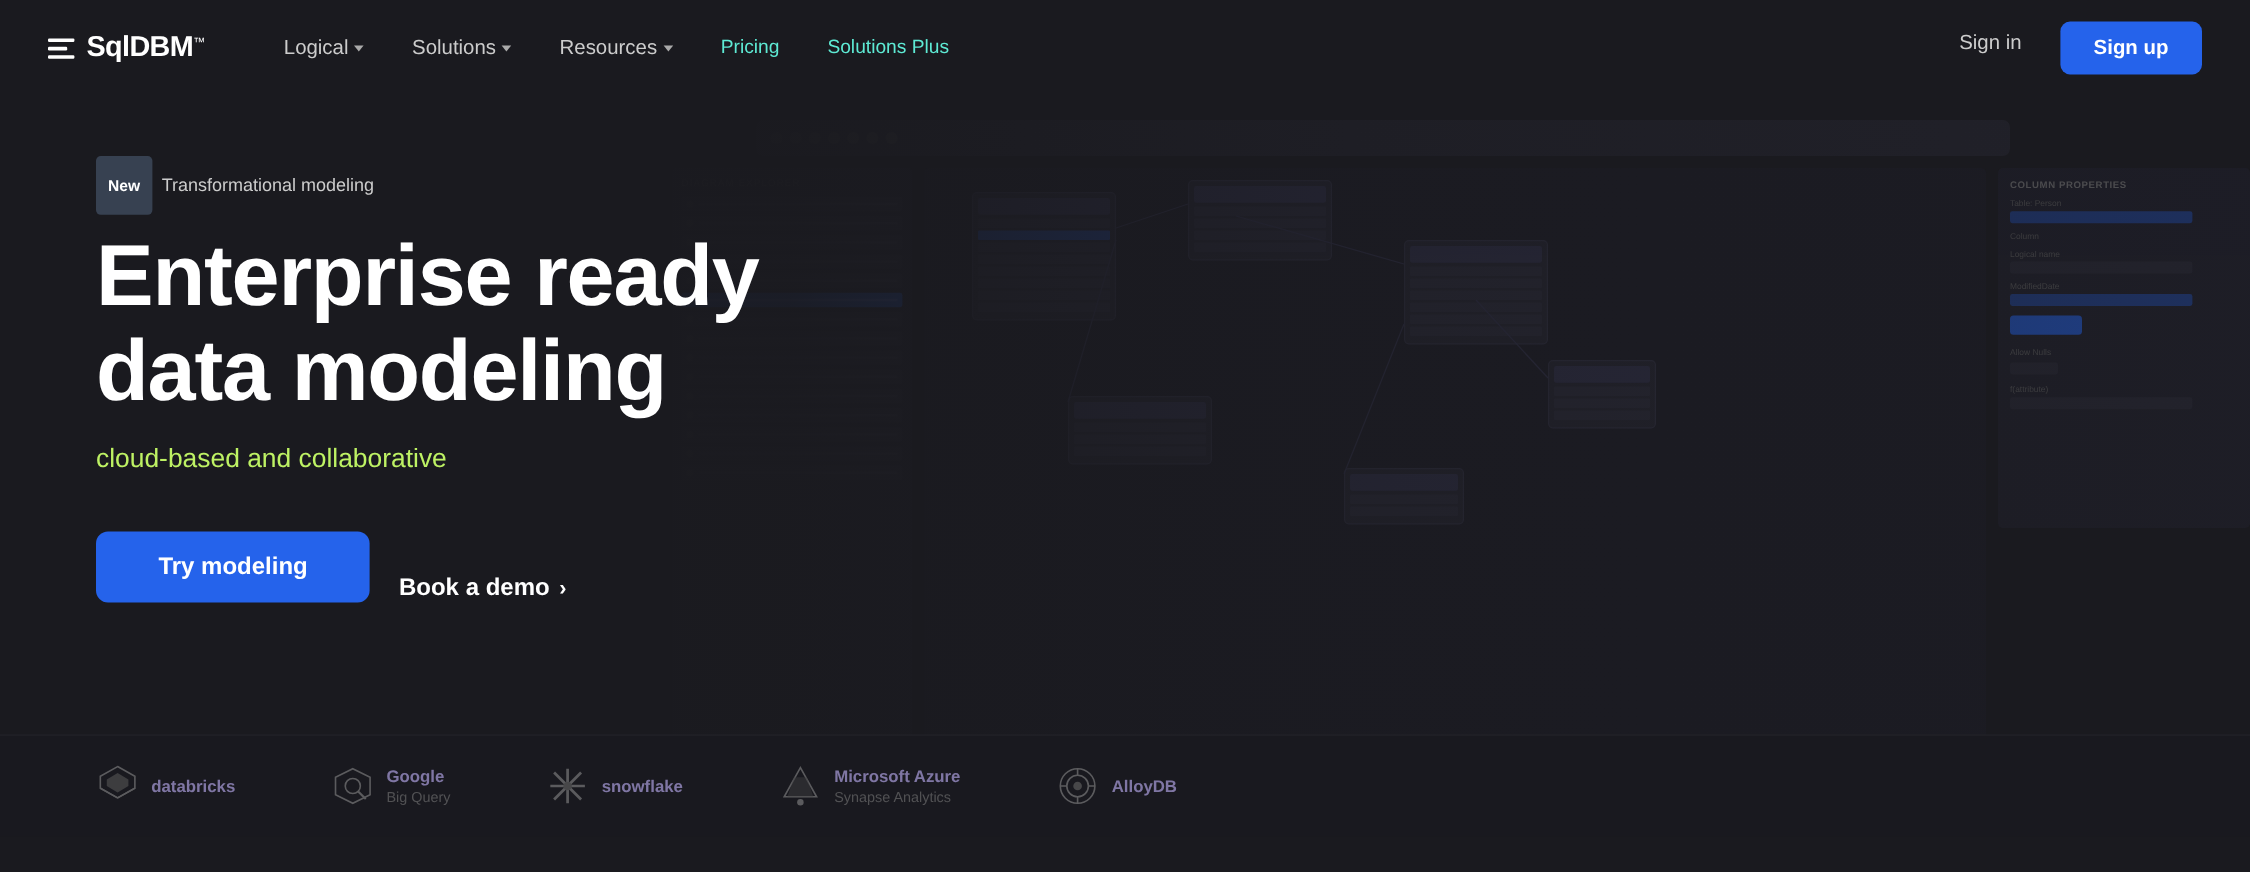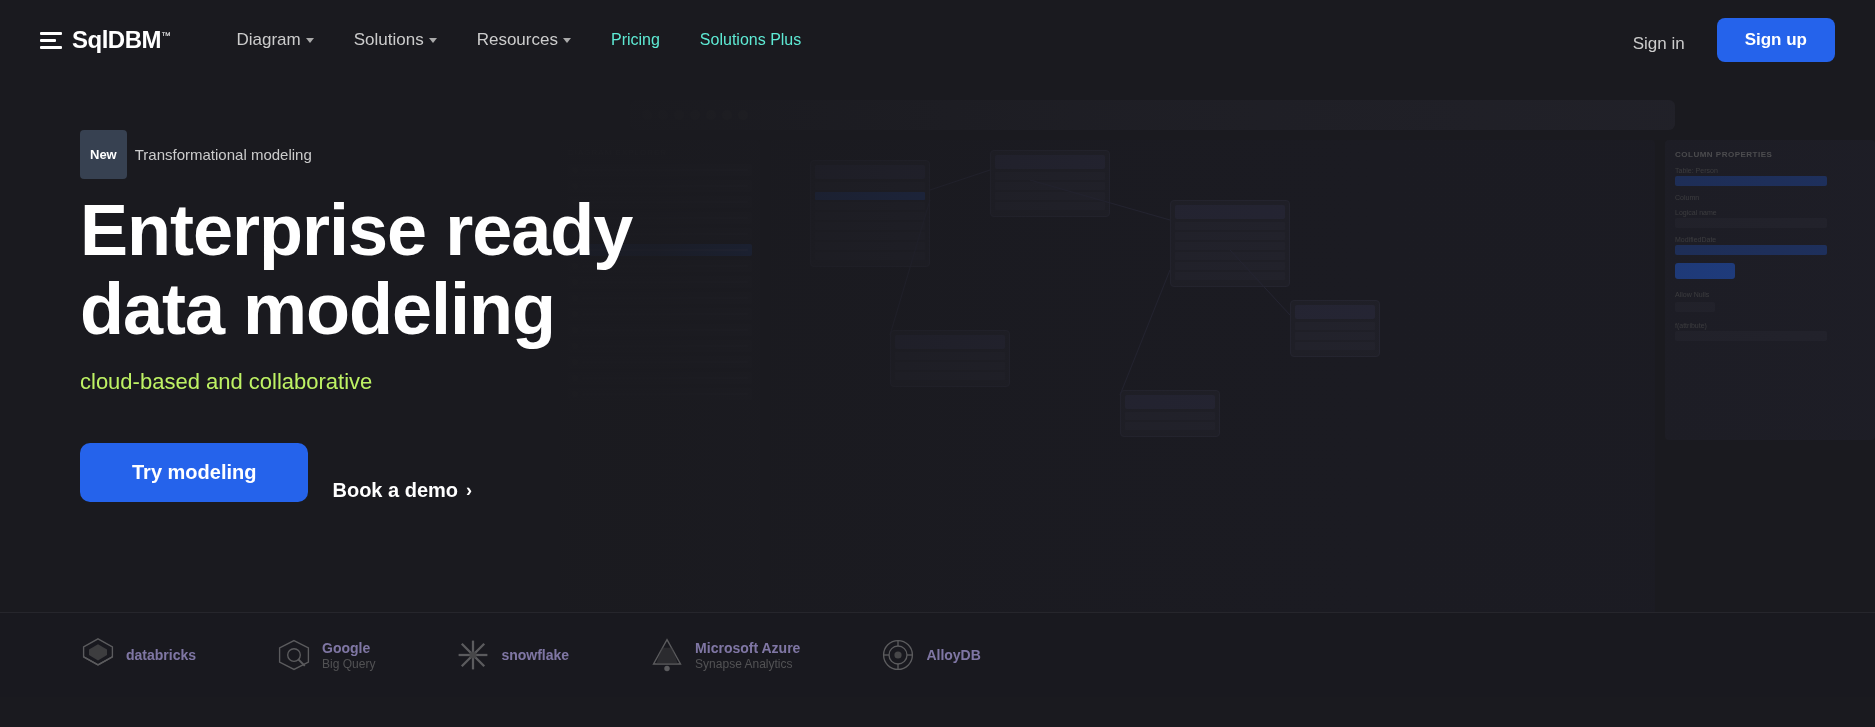--- a/index.html
+++ b/index.html
@@ -73,21 +73,21 @@
       width: 0;
       height: 0;
       border-left: 4px solid transparent;
       border-right: 4px solid transparent;
       border-top: 5px solid #aaa;
       margin-top: 1px;
     }
     .nav-item.plain { font-size: 16px; color: #5eead4; }
     .nav-actions {
       display: flex;
-      align-items: flex-end;
+      align-items: flex-start;
       gap: 16px;
     }
     .sign-in {
       color: #ccc;
       font-size: 17px;
       cursor: pointer;
       padding: 8px 16px;
     }
     .sign-up {
       background: #2563eb;
@@ -387,21 +387,21 @@
       <span></span>
       <span></span>
     </div>
     <span class="logo-text">
       <span>SqlDBM</span><span class="logo-tm">™</span>
     </span>
   </div>
 
   <div class="nav-items">
     <div class="nav-item">
-      <span>Diagram</span>
+      <span>Logical</span>
       <div class="chevron"></div>
     </div>
     <div class="nav-item">
       <span>Solutions</span>
       <div class="chevron"></div>
     </div>
     <div class="nav-item">
       <span>Resources</span>
       <div class="chevron"></div>
     </div>

